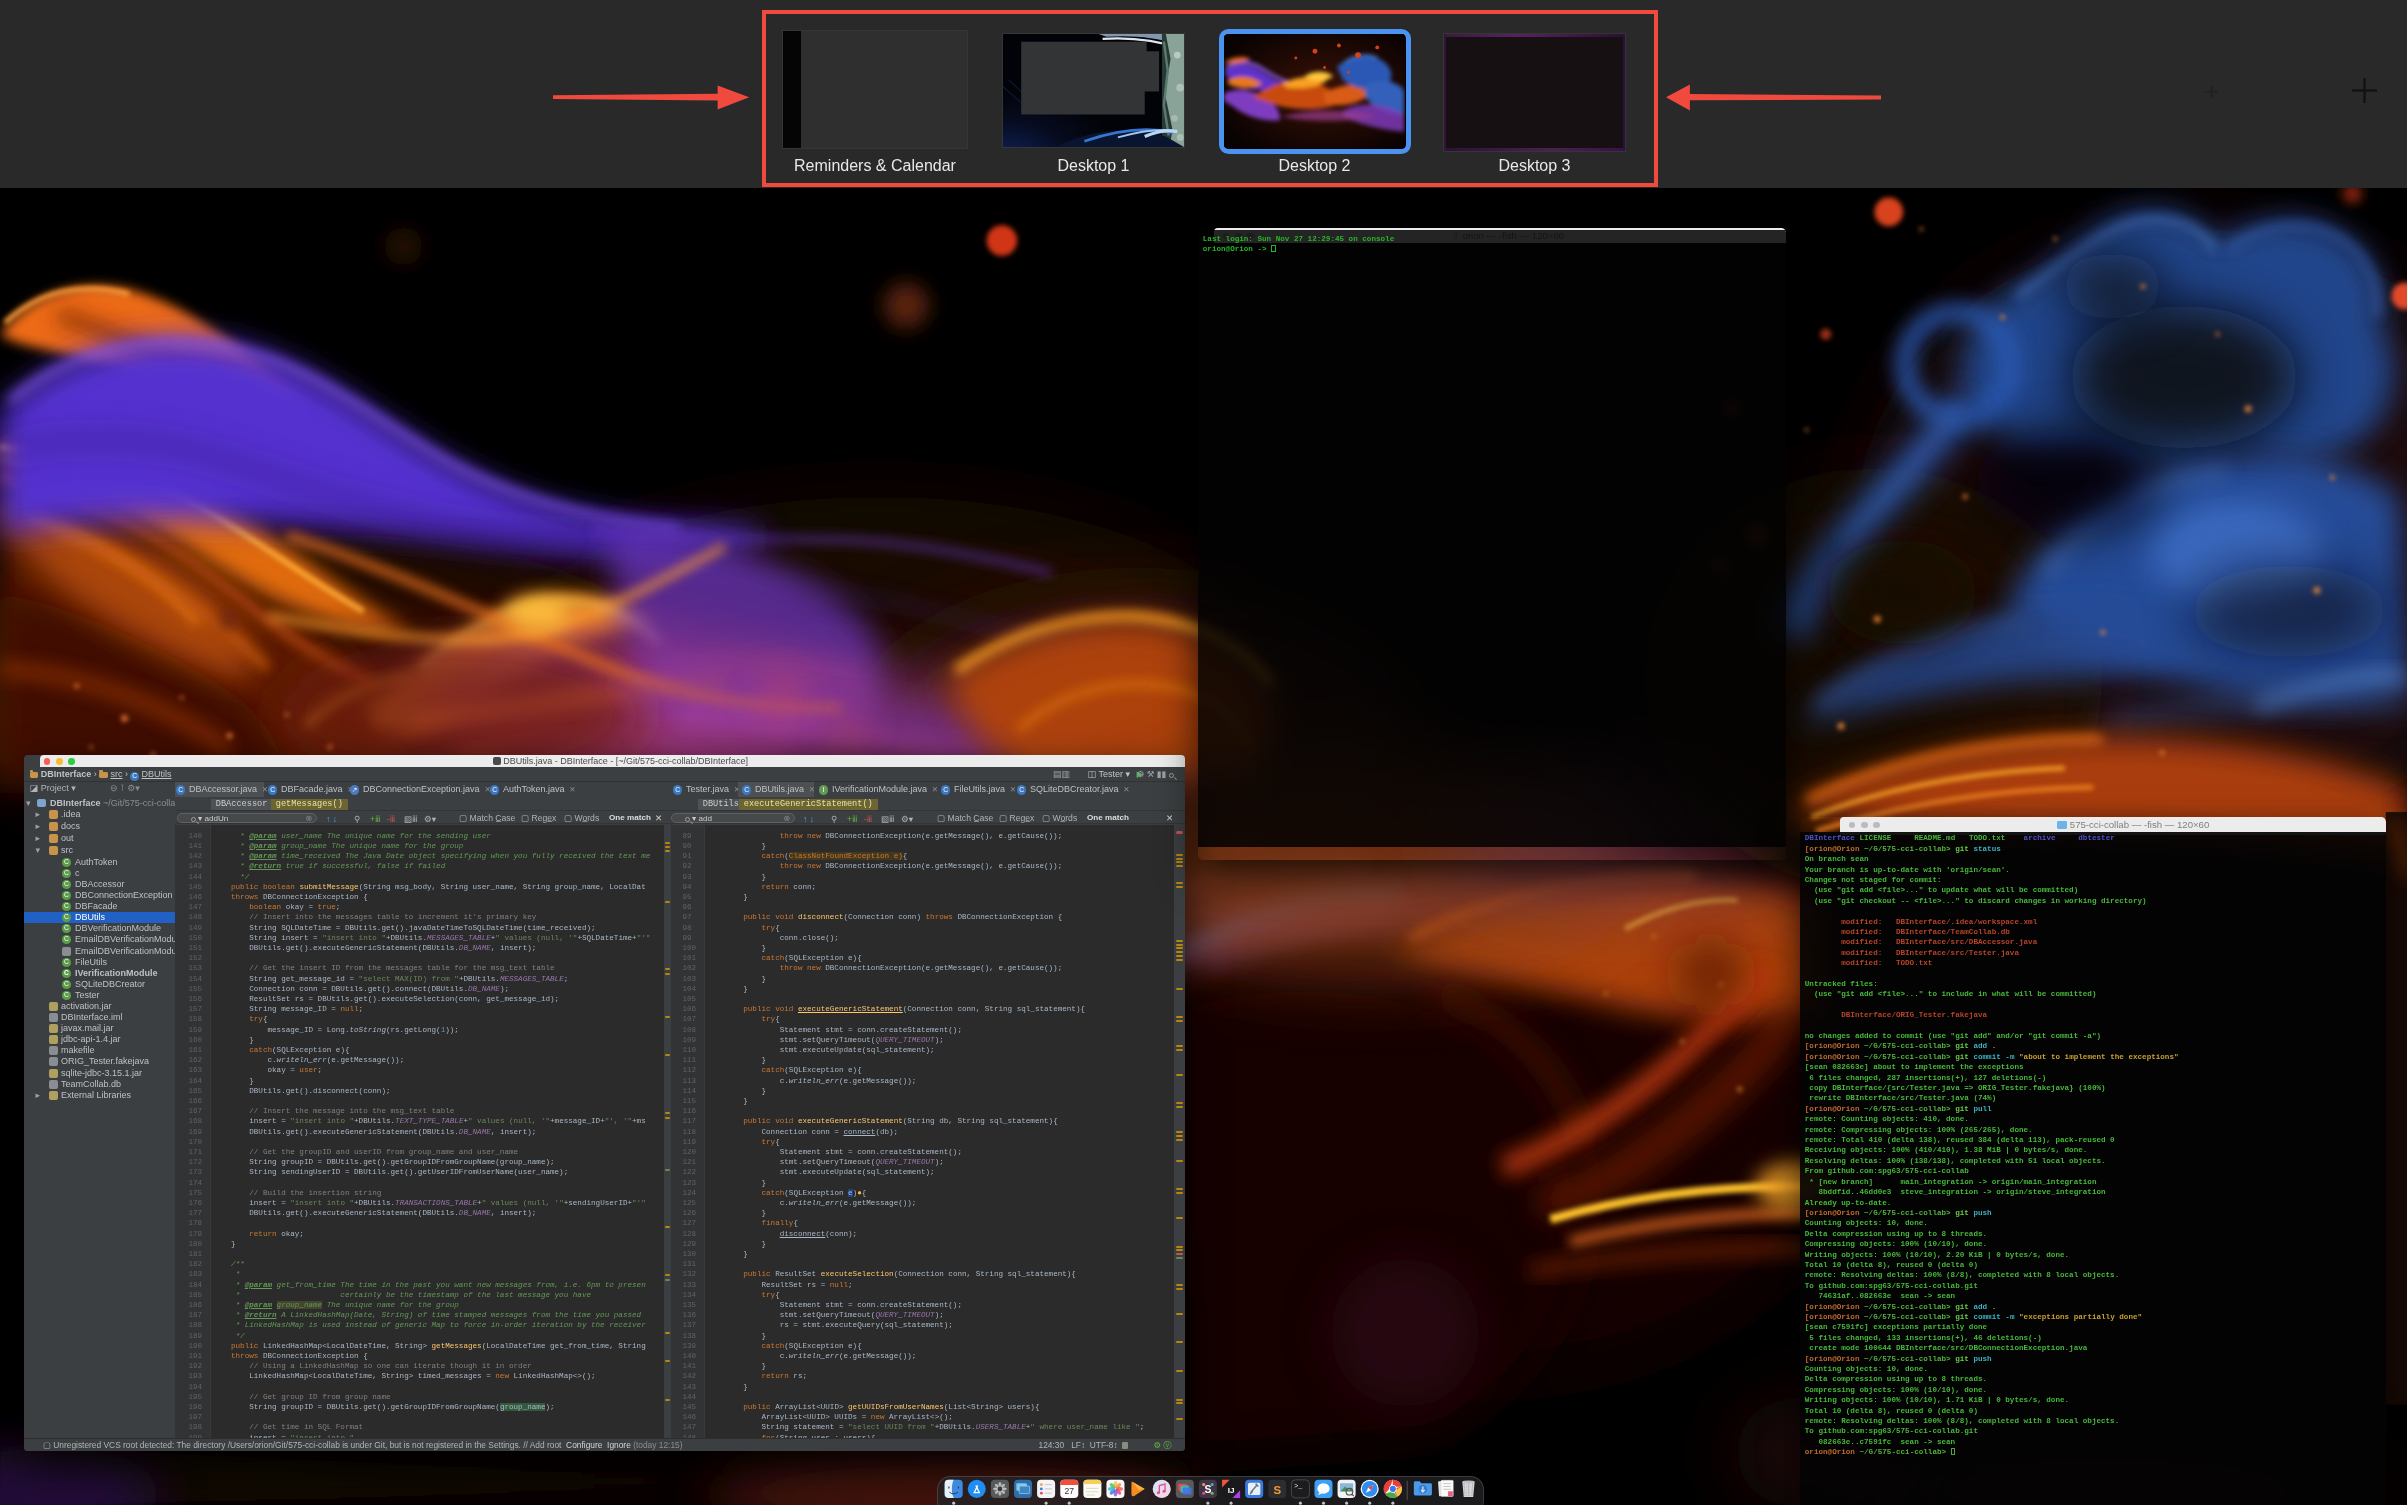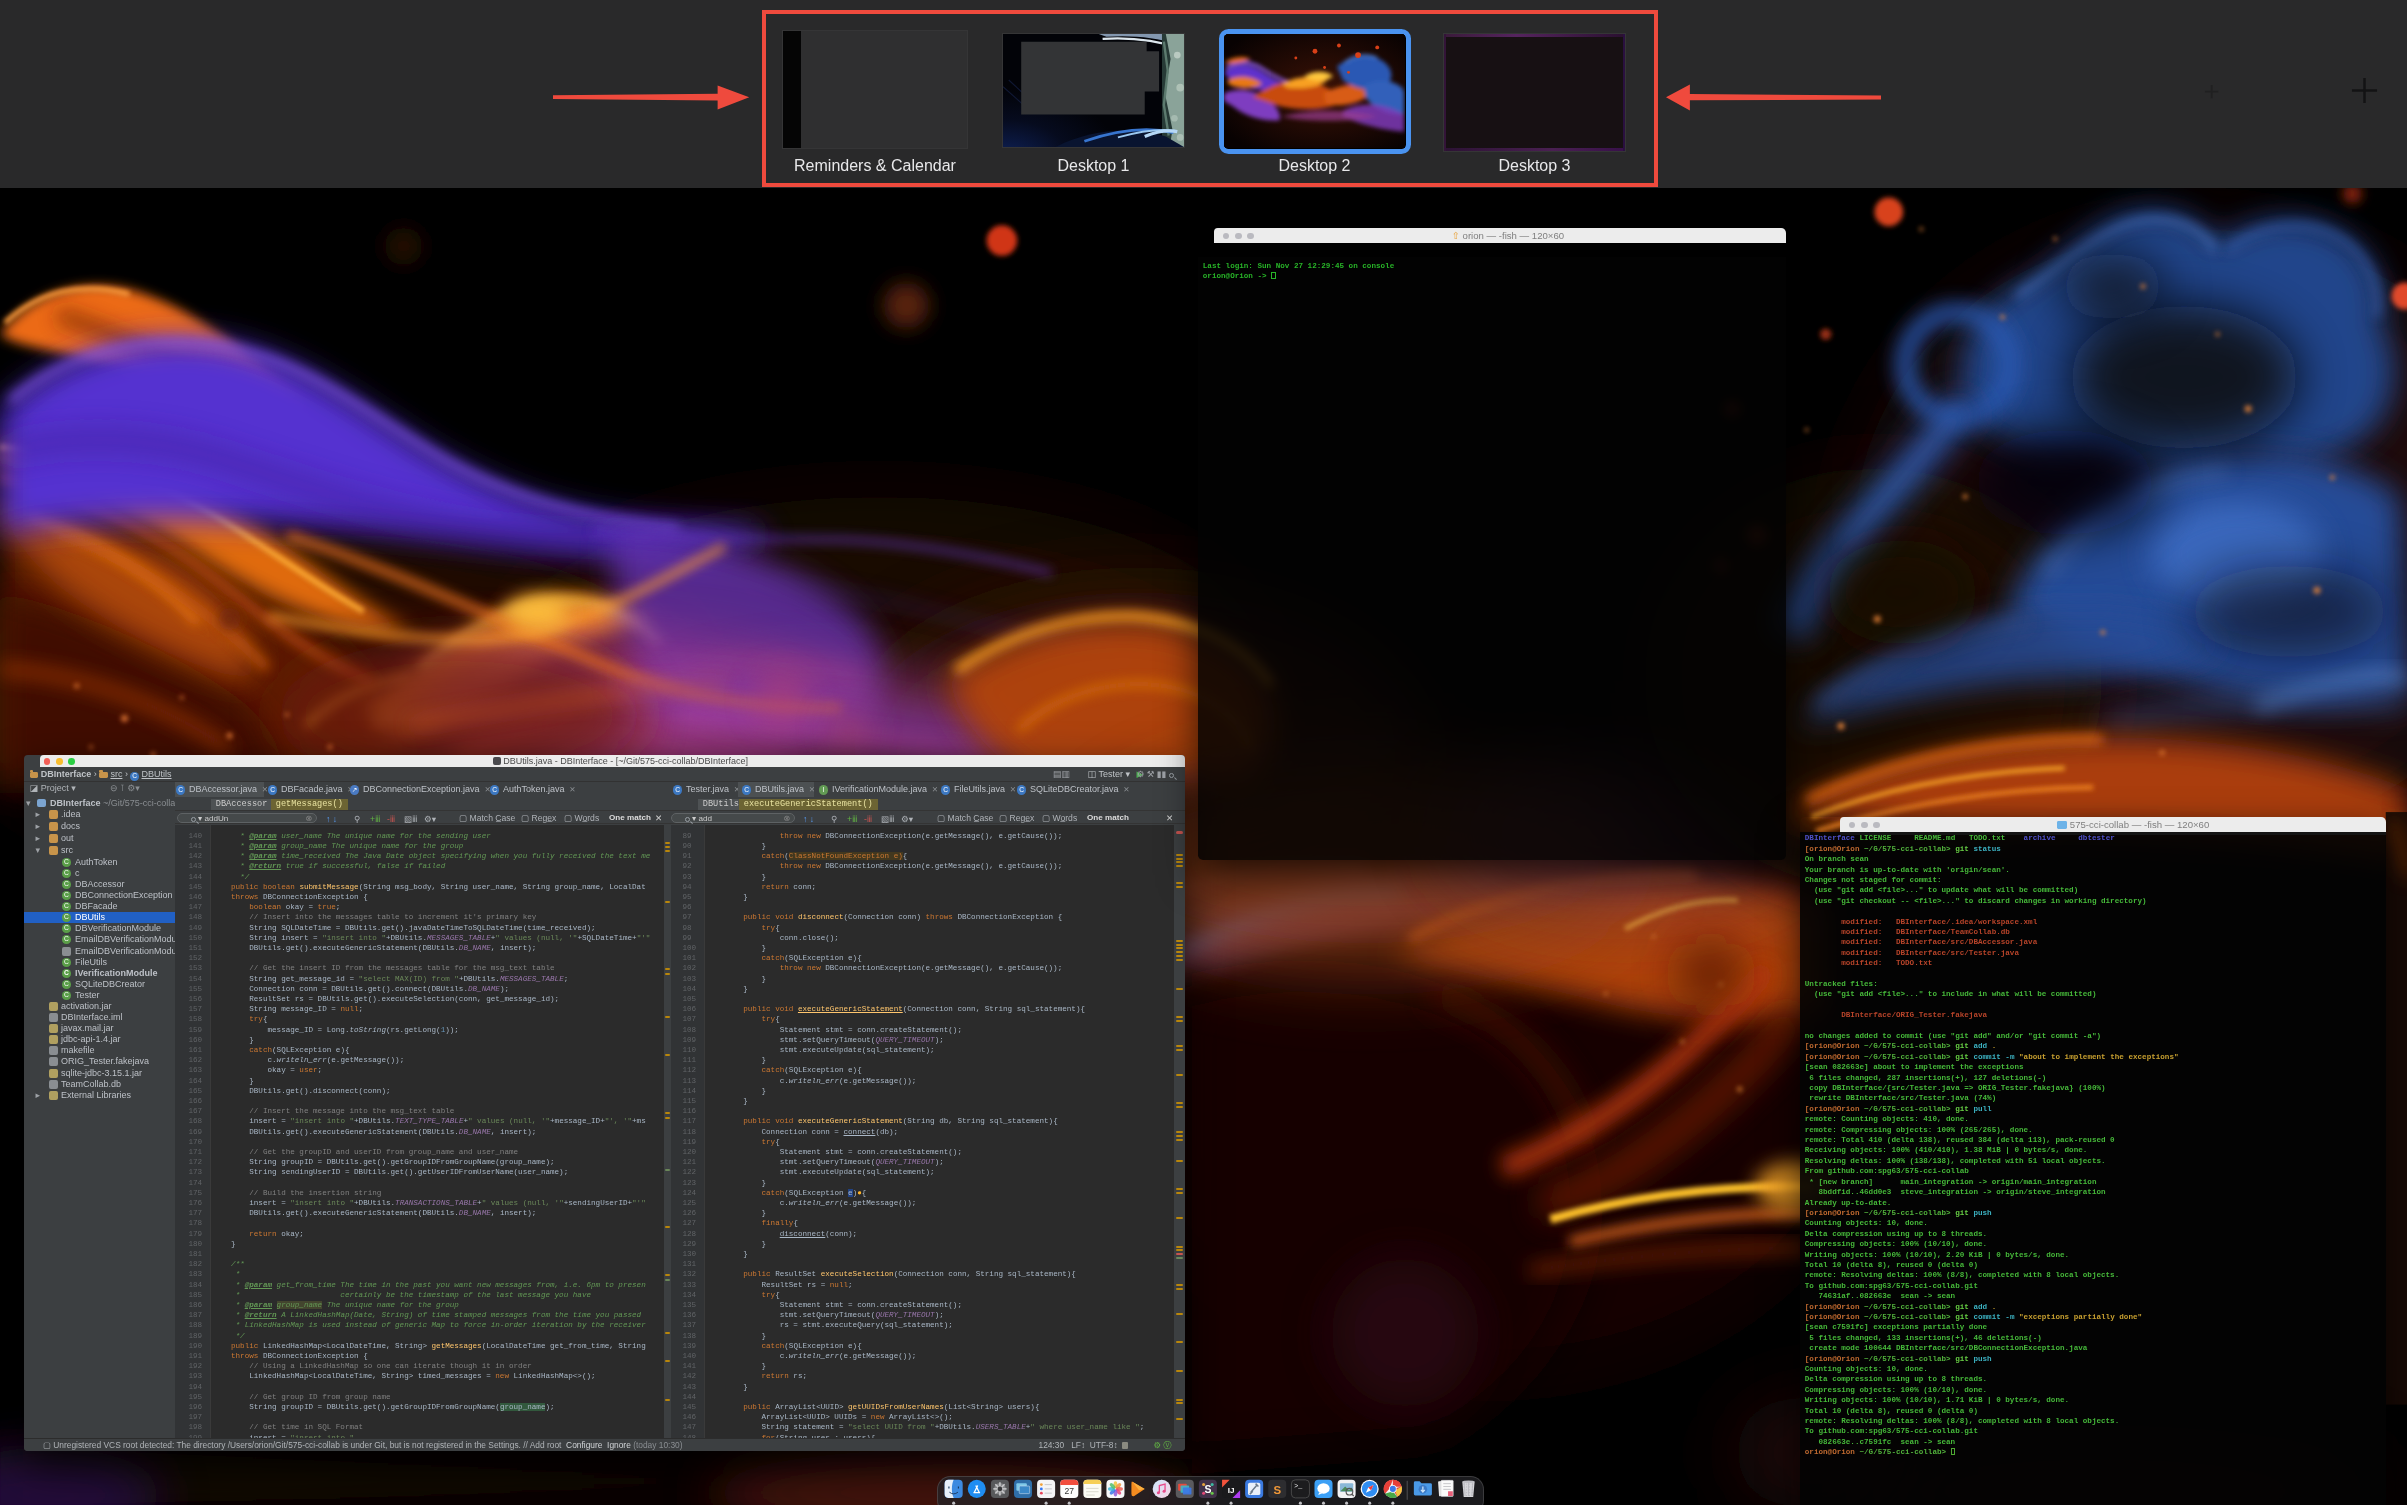--- a/index.html
+++ b/index.html
@@ -805,34 +805,34 @@
       <div style="left:1.9px;width:7.6px;top:459px;background:#b8860b;"></div>
       <div style="left:1.9px;width:7.6px;top:463px;background:#b8860b;"></div>
       <div style="left:1.9px;width:7.6px;top:488px;background:#b8860b;"></div>
       <div style="left:1.9px;width:7.6px;top:516px;background:#b8860b;"></div>
       <div style="left:1.9px;width:7.6px;top:545px;background:#b8860b;"></div>
       <div style="left:1.9px;width:7.6px;top:574px;background:#b8860b;"></div>
       <div style="left:1.9px;width:7.6px;top:577px;background:#b8860b;"></div>
       <div style="left:1.9px;width:7.6px;top:593px;background:#b8860b;"></div>
     </div>
   <div id="istatus">
-    <span style="position:absolute;left:19px;">▢ Unregistered VCS root detected: The directory /Users/orion/Git/575-cci-collab is under Git, but is not registered in the Settings. // Add root &nbsp;<span style="color:#d0d3d6;">Configure</span> &nbsp;<span style="color:#d0d3d6;">Ignore</span> <span style="color:#8a8e92;">(today 10:30)</span></span>
+    <span style="position:absolute;left:19px;">▢ Unregistered VCS root detected: The directory /Users/orion/Git/575-cci-collab is under Git, but is not registered in the Settings. // Add root &nbsp;<span style="color:#d0d3d6;">Configure</span> &nbsp;<span style="color:#d0d3d6;">Ignore</span> <span style="color:#8a8e92;">(today 12:15)</span></span>
     <span style="position:absolute;right:57px;">124:30 &nbsp; LF↕ &nbsp;UTF-8↕ &nbsp;<span style="display:inline-block;width:5.7px;height:6.7px;background:#8a8a80;border-radius:1px;vertical-align:-1px;"></span></span>
     <span style="position:absolute;right:13.4px;color:#62b543;">⚙ Ⓥ</span>
   </div>
 </div>
 
 <div class="term" style="left:1198px;top:228px;width:588px;height:632px;">
   <div class="mtb" style="height:15.3px;">
     <div class="dot" style="left:8.6px;top:4.8px;width:6.7px;height:6.7px;background:#babac0;"></div>
     <div class="dot" style="left:21px;top:4.8px;width:6.7px;height:6.7px;background:#babac0;"></div>
     <div class="dot" style="left:33px;top:4.8px;width:6.7px;height:6.7px;background:#babac0;"></div>
     <div class="mtitle" style="top:0;font-size:9.6px;line-height:15.3px;color:#7f7f7f;"><span style="color:#e8a33d;">⇧</span> orion — -fish — 120×60</div>
   </div>
-  <div class="tcontent" style="top:29px;height:617px;background:rgba(2,2,2,0.86);">
+  <div class="tcontent" style="top:2px;height:617px;background:rgba(2,2,2,0.86);">
     <pre class="t2" style="padding:3.8px 0 0 4.8px;"><span class="tg" style="font-weight:bold;">Last login: Sun Nov 27 12:29:45 on console
 orion@Orion -&gt; </span><span style="display:inline-block;width:4.8px;height:7.6px;border:1px solid #28b428;vertical-align:-1px;"></span></pre>
   </div>
 </div>
 
 <div class="term" style="left:1800px;top:817px;width:586px;height:688px;border-radius:4.8px 4.8px 0 0;">
   <div class="mtb" style="height:18px;margin-left:24px;">
     <div class="dot" style="left:8.6px;top:4.8px;width:6.7px;height:6.7px;background:#babac0;"></div>
     <div class="dot" style="left:21px;top:4.8px;width:6.7px;height:6.7px;background:#babac0;"></div>
     <div class="dot" style="left:33px;top:4.8px;width:6.7px;height:6.7px;background:#babac0;"></div>

